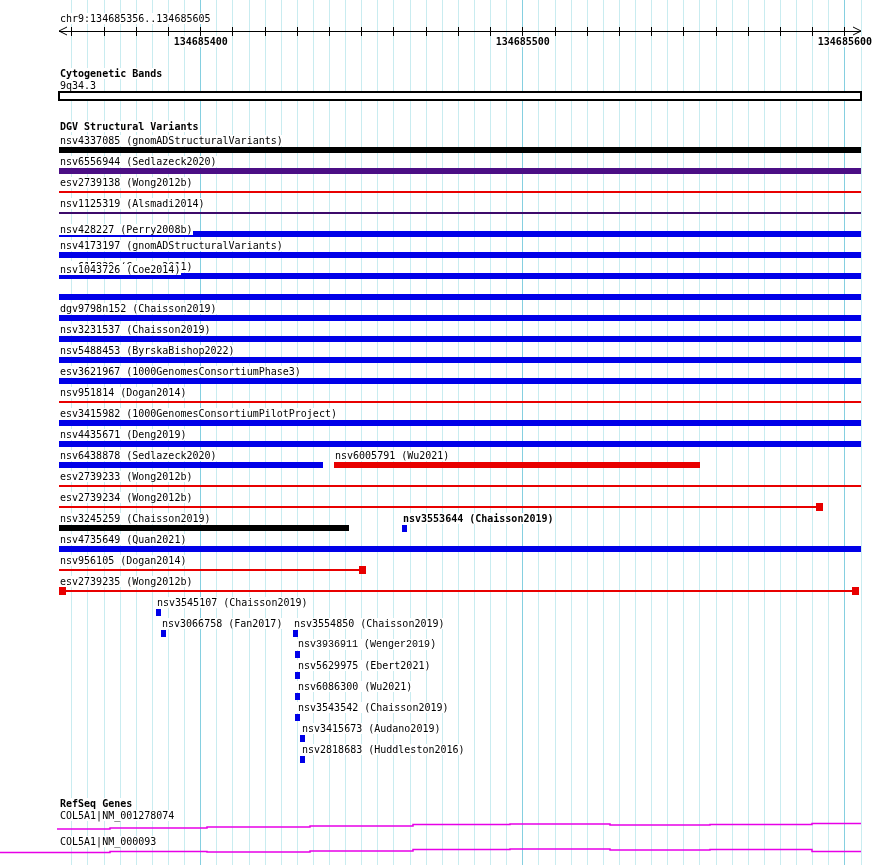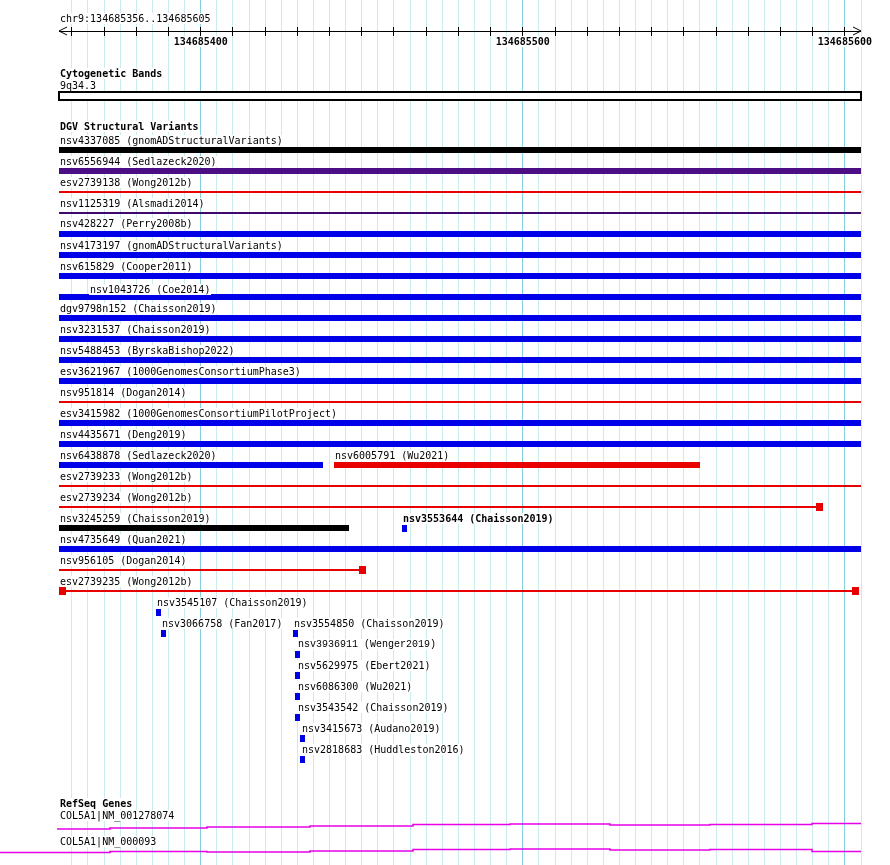--- a/index.html
+++ b/index.html
@@ -151,24 +151,24 @@
 
   <div class="lbl hdr" style="left: 59px; top: 798px;">RefSeq Genes</div>
   <div class="lbl" style="left: 59px; top: 810px;">COL5A1|NM_001278074</div>
   <div class="lbl" style="left: 59px; top: 836px;">COL5A1|NM_000093</div>
 
   <div id="gen-labels">
       <div class="lbl" style="left: 59px; top: 135px;">nsv4337085 (gnomADStructuralVariants)</div>
       <div class="lbl" style="left: 59px; top: 156px;">nsv6556944 (Sedlazeck2020)</div>
       <div class="lbl" style="left: 59px; top: 177px;">esv2739138 (Wong2012b)</div>
       <div class="lbl" style="left: 59px; top: 198px;">nsv1125319 (Alsmadi2014)</div>
-      <div class="lbl" style="left: 59px; top: 218px;">nsv428227 (Perry2008b)</div>
+      <div class="lbl" style="left: 59px; top: 224px;">nsv428227 (Perry2008b)</div>
       <div class="lbl" style="left: 59px; top: 240px;">nsv4173197 (gnomADStructuralVariants)</div>
       <div class="lbl" style="left: 59px; top: 261px;">nsv615829 (Cooper2011)</div>
-      <div class="lbl" style="left: 59px; top: 284px; margin-left: 30px;">nsv1043726 (Coe2014)</div>
+      <div class="lbl" style="left: 59px; top: 264px;">nsv1043726 (Coe2014)</div>
       <div class="lbl" style="left: 59px; top: 303px;">dgv9798n152 (Chaisson2019)</div>
       <div class="lbl" style="left: 59px; top: 324px;">nsv3231537 (Chaisson2019)</div>
       <div class="lbl" style="left: 59px; top: 345px;">nsv5488453 (ByrskaBishop2022)</div>
       <div class="lbl" style="left: 59px; top: 366px;">esv3621967 (1000GenomesConsortiumPhase3)</div>
       <div class="lbl" style="left: 59px; top: 387px;">nsv951814 (Dogan2014)</div>
       <div class="lbl" style="left: 59px; top: 408px;">esv3415982 (1000GenomesConsortiumPilotProject)</div>
       <div class="lbl" style="left: 59px; top: 429px;">nsv4435671 (Deng2019)</div>
       <div class="lbl" style="left: 59px; top: 450px;">nsv6438878 (Sedlazeck2020)</div>
       <div class="lbl" style="left: 334px; top: 450px;">nsv6005791 (Wu2021)</div>
       <div class="lbl" style="left: 59px; top: 471px;">esv2739233 (Wong2012b)</div>

